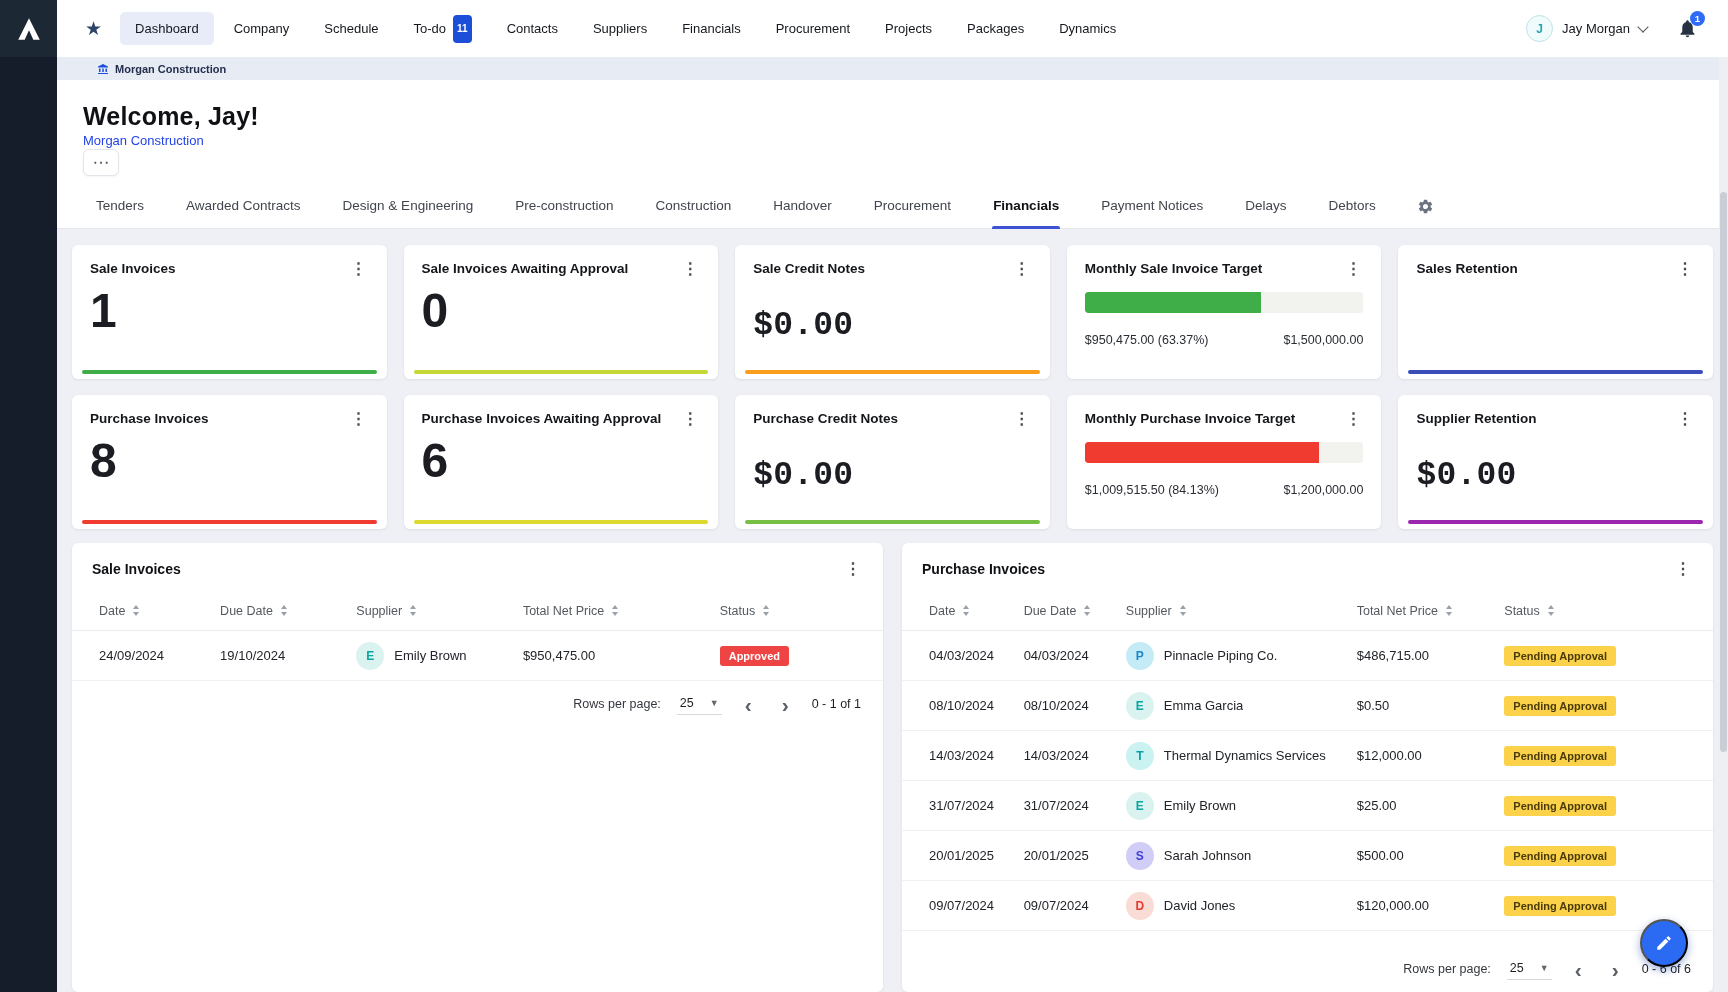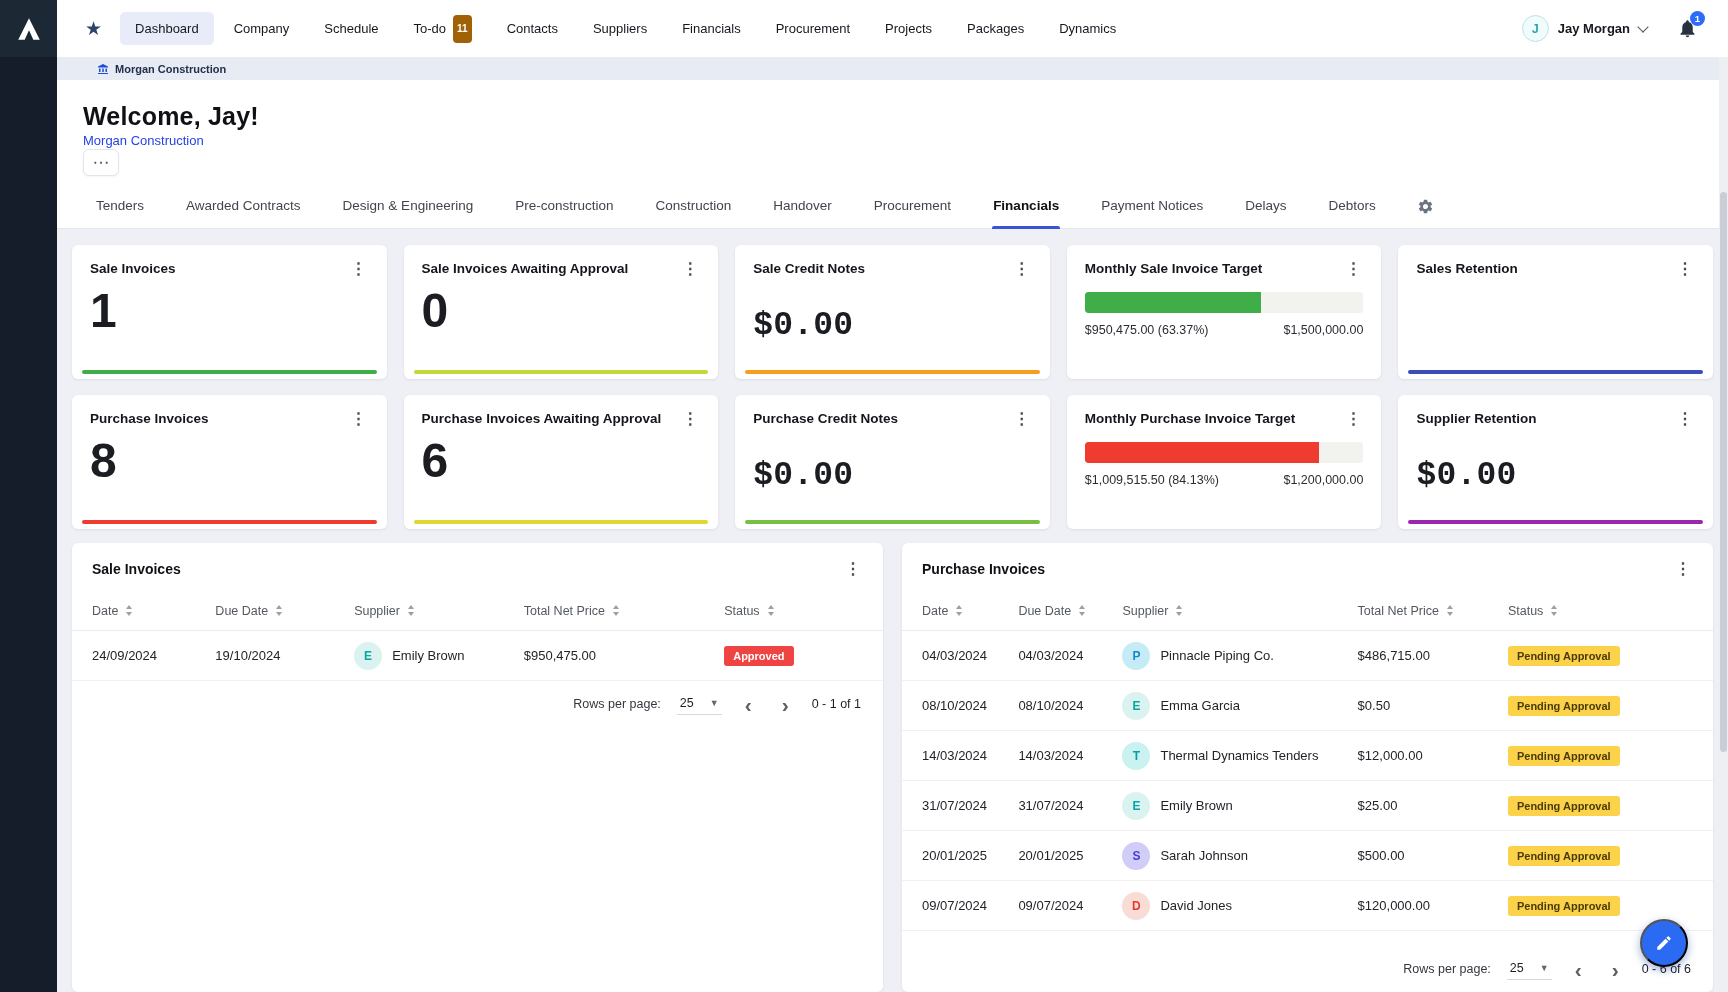--- a/index.html
+++ b/index.html
@@ -17,25 +17,25 @@
   .logo-tile { width:57px; height:57px; background:#1d2835; display:flex; align-items:center; justify-content:center; cursor:pointer; }
 
   .main { flex:1; min-width:0; display:flex; flex-direction:column; position:relative; }
 
   
   .topbar { height:57px; flex:none; background:#fff; display:flex; align-items:center; padding:0 30px 0 22px; }
   .star-btn { font-size:19px; color:#2e4368; cursor:pointer; padding:4px 6px; line-height:1; }
   .nav { display:flex; align-items:center; gap:5px; margin-left:12px; }
   .nav-item { padding:9px 15px; border-radius:5px; font-size:13px; font-weight:500; color:#15181e; display:flex; align-items:center; gap:7px; cursor:pointer; white-space:nowrap; }
   .nav-item.active { background:#e8ecf8; }
-  .badge-red { background:#a16207; color:#fff; font-size:10px; font-weight:700; min-width:17px; height:28px; border-radius:4px; display:flex; align-items:center; justify-content:center; padding:0 4px; }
+  .badge-red { background:#1d4ed8; color:#fff; font-size:10px; font-weight:700; min-width:17px; height:28px; border-radius:4px; display:flex; align-items:center; justify-content:center; padding:0 4px; }
   .top-right { margin-left:auto; display:flex; align-items:center; gap:30px; }
   .user { display:flex; align-items:center; gap:9px; cursor:pointer; }
   .avatar { width:27px; height:27px; border-radius:50%; background:#f0fbfc; border:1px solid #bfe2e6; color:#27a6b0; font-size:12px; font-weight:600; display:flex; align-items:center; justify-content:center; }
-  .user-name { font-size:13px; font-weight:700; color:#15181e; }
+  .user-name { font-size:13px; font-weight:400; color:#15181e; }
   .chev { width:8px; height:8px; border-right:1.6px solid #555; border-bottom:1.6px solid #555; transform:rotate(45deg); margin-top:-4px; }
   .bell { position:relative; cursor:pointer; line-height:0; }
   .bell-badge { position:absolute; top:-7px; right:-7px; background:#2e6bf6; color:#fff; font-size:9.5px; font-weight:700; width:15px; height:15px; border-radius:50%; display:flex; align-items:center; justify-content:center; }
 
   
   .crumb { height:23px; flex:none; background:#e7ebf4; display:flex; align-items:center; gap:7px; padding-left:40px; font-size:11px; font-weight:600; color:#23304d; }
   .crumb-link { cursor:pointer; display:flex; align-items:center; gap:6px; }
 
   
   .white-zone { background:#fff; padding:22px 28px 0 26px; border-bottom:1px solid #e4e7ec; flex:none; }
@@ -53,28 +53,28 @@
   .cards { display:grid; grid-template-columns:repeat(5,1fr); gap:17px; margin:16px 15px 0; }
   .card { position:relative; background:#fff; border-radius:6px; box-shadow:0 1px 3px rgba(20,30,50,.08); height:134px; padding:16px 18px 0; overflow:hidden; }
   .card-head { display:flex; justify-content:space-between; align-items:flex-start; }
   .card-title { font-size:13.5px; font-weight:600; color:#14161b; }
   .kebab { font-size:16px; color:#4a4a4a; cursor:pointer; line-height:1; padding:0 2px; font-weight:700; }
   .card-num { font-size:48px; font-weight:600; color:#1b1d22; margin-top:10px; line-height:1; }
   .card-money { font-size:33px; font-weight:600; color:#1b1d22; margin-top:32px; line-height:1; letter-spacing:.2px;font-family:Liberation Mono, monospace; }
   .accent { position:absolute; left:10px; right:10px; bottom:5px; height:4px; border-radius:2px; }
   .ptrack { margin-top:15px; height:21px; background:#f2f2ee; border-radius:3px; overflow:hidden; }
   .pfill { height:100%; border-radius:3px 0 0 3px; }
-  .plabels { display:flex; justify-content:space-between; font-size:12.5px; font-weight:500; color:#2a2d33; margin-top:10px; }
+  .plabels { display:flex; justify-content:space-between; font-size:12.5px; font-weight:500; color:#2a2d33; margin-top:20px; }
 
   
   .tables { display:grid; grid-template-columns:1fr 1fr; gap:19px; margin:14px 15px 0; height:473px; }
   .panel { background:#fff; border-radius:6px; box-shadow:0 1px 3px rgba(20,30,50,.08); display:flex; flex-direction:column; overflow:hidden; }
   .panel-head { display:flex; justify-content:space-between; align-items:center; padding:18px 20px 0; flex:none; }
   .panel-title { font-size:14px; font-weight:700; color:#0f1115; }
-  .thead, .trow { display:grid; align-items:center; padding:0 20px; flex:none; }
+  .thead, .trow { display:grid; align-items:center; padding:0 27px; flex:none; }
   .sale-grid { grid-template-columns:16% 18% 22% 26% 18%; }
   .pur-grid  { grid-template-columns:12.5% 13.5% 30.5% 19.5% 24%; }
   .thead { height:40px; margin-top:14px; border-bottom:1px solid #ececec; }
   .th { display:flex; align-items:center; font-size:12.5px; font-weight:500; color:#54595f; cursor:pointer; }
   .sort { display:inline-flex; flex-direction:column; gap:2.5px; margin-left:8px; }
   .sort i { width:0; height:0; border-left:3.5px solid transparent; border-right:3.5px solid transparent; display:block; }
   .sort .up { border-bottom:4px solid #9aa0a8; }
   .sort .dn { border-top:4px solid #9aa0a8; }
   .trow { height:50px; border-bottom:1px solid #f0f0f0; font-size:13px; color:#212429; cursor:pointer; }
   .sup { display:flex; align-items:center; gap:10px; min-width:0; }
@@ -424,21 +424,21 @@
               <span class="nm">Emma Garcia</span>
             </span>
           <span>$0.50</span>
           <span><span class="badge" style="background: rgb(251, 210, 74); color: rgb(74, 59, 8);">Pending Approval</span></span>
         </div>
         <div class="trow pur-grid">
           <span>14/03/2024</span>
           <span>14/03/2024</span>
           <span class="sup">
               <span class="mini-av" style="background: rgb(201, 242, 240); color: rgb(10, 159, 166);">T</span>
-              <span class="nm">Thermal Dynamics Tenders</span>
+              <span class="nm">Thermal Dynamics Services</span>
             </span>
           <span>$12,000.00</span>
           <span><span class="badge" style="background: rgb(251, 210, 74); color: rgb(74, 59, 8);">Pending Approval</span></span>
         </div>
         <div class="trow pur-grid">
           <span>31/07/2024</span>
           <span>31/07/2024</span>
           <span class="sup">
               <span class="mini-av" style="background: rgb(219, 243, 240); color: rgb(9, 166, 163);">E</span>
               <span class="nm">Emily Brown</span>

